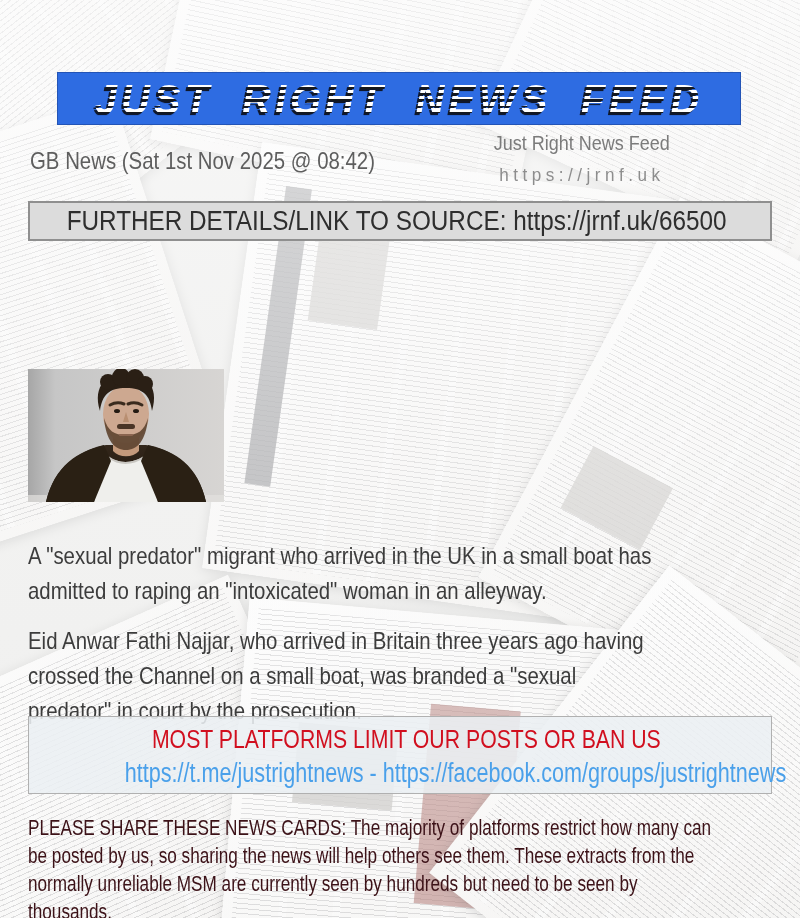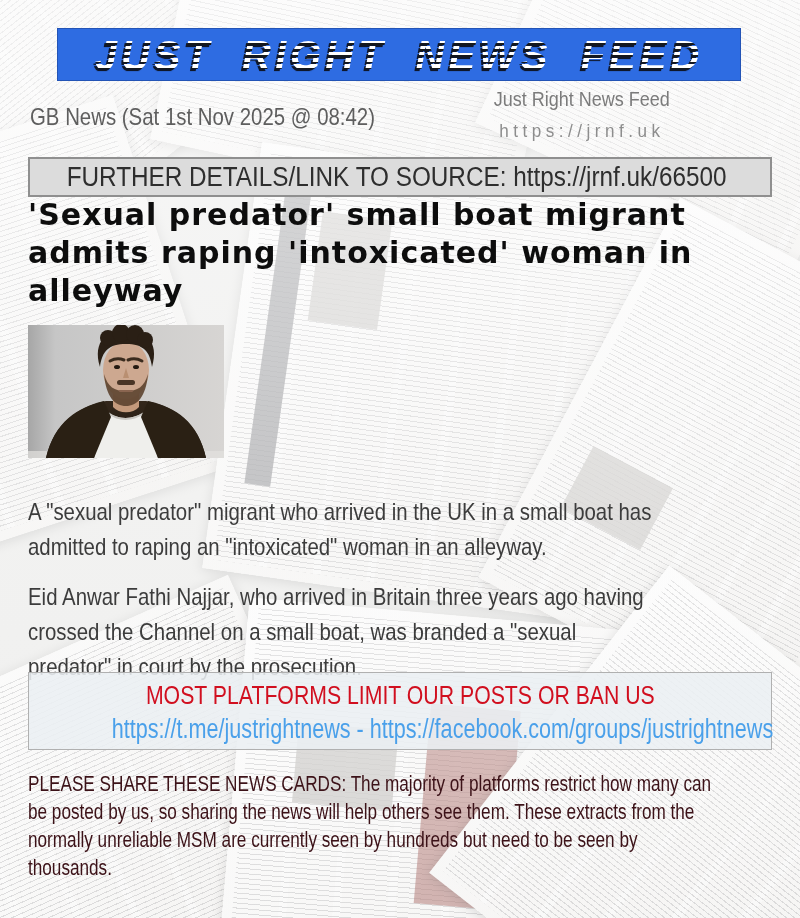--- a/index.html
+++ b/index.html
@@ -13,21 +13,21 @@
     background-image:
       repeating-linear-gradient(to bottom, rgba(95,95,100,.55) 0 1px, rgba(0,0,0,0) 1px 5px),
       repeating-linear-gradient(to right, rgba(0,0,0,0) 0 46px, #ffffff 46px 54px);
     opacity:.55;}
   .bar{position:absolute;background:#63646a;opacity:.75;}
   .imgblock{position:absolute;background:#b7b4b0;opacity:.8;}
   .redblock{position:absolute;background:#8e3a34;opacity:.6;}
   .wash{position:absolute;inset:0;background:linear-gradient(rgba(252,252,252,.74),rgba(250,250,250,.56) 45%,rgba(248,248,248,.40));}
 
   
-  .layer{position:absolute;inset:0;z-index:2;}
+  .layer{position:absolute;inset:0;z-index:2;margin-top:44px;}
 
   .banner{position:absolute;left:57px;top:28px;width:684px;height:53px;background:#2e6ce2;
     border:1px solid rgba(15,40,100,.35);display:flex;align-items:center;justify-content:center;box-sizing:border-box;}
   .banner-text{font-family:"Liberation Sans",sans-serif;font-style:italic;font-weight:bold;font-size:40px;
     letter-spacing:4px;word-spacing:14px;white-space:nowrap;line-height:1;
     background-image:repeating-linear-gradient(to bottom,#ffffff 0 3px,#15181c 3px 4.4px,rgba(0,0,0,0) 4.4px 5.8px);
     -webkit-background-clip:text;background-clip:text;color:transparent;-webkit-text-fill-color:transparent;
     filter:drop-shadow(-2px 2px 0 rgba(12,14,22,.9));transform:scaleY(1.05);}
 
   .meta-left{position:absolute;left:30px;top:103px;font-size:24px;color:#5e5e5e;white-space:nowrap;
@@ -48,21 +48,21 @@
     letter-spacing:1px;color:#0d0d0d;white-space:pre-line;}
 
   .photo{position:absolute;left:28px;top:325px;width:196px;height:133px;display:block;}
 
   .para{position:absolute;left:28px;font-size:24px;line-height:35px;color:#3c3c3c;
     white-space:pre-line;width:max-content;transform:scaleX(.85);transform-origin:left top;}
   .p1{top:470px;}
   .p2{top:555px;}
 
   .platforms-box{position:absolute;left:28px;top:672px;width:744px;height:78px;box-sizing:border-box;
-    background:rgba(235,239,243,.88);border:1px solid #b0b0b0;text-align:center;}
+    background:rgba(235,239,243,.88);border:1px solid #b0b0b0;text-align:center;padding-left:13px;}
   .warning{margin:7px auto 0;font-size:25px;line-height:30px;color:#d10f1f;white-space:nowrap;
     width:max-content;transform:scaleX(.85);transform-origin:center top;}
   .links{margin:3px auto 0;font-size:27px;line-height:32px;color:#4aa0ea;white-space:nowrap;
     width:max-content;transform:scaleX(.8);transform-origin:center top;}
 
   .footer-text{position:absolute;left:28px;top:770px;font-size:22px;line-height:28px;color:#3c1218;
     white-space:pre-line;width:max-content;transform:scaleX(.78);transform-origin:left top;}
 </style>
 </head>
 <body>
@@ -99,23 +99,20 @@
     <div class="meta-left">GB News (Sat 1st Nov 2025 @ 08:42)</div>
     <div class="meta-right">
       <div class="brand-name">Just Right News Feed</div>
       <div class="brand-url">https://jrnf.uk</div>
     </div>
 
     <div class="source-box">
       <div class="source-text">FURTHER DETAILS/LINK TO SOURCE: https://jrnf.uk/66500</div>
     </div>
 
-    <h1 class="headline">'Sexual predator' small boat migrant
-admits raping 'intoxicated' woman in
-alleyway</h1>
 
     <svg class="photo" viewBox="0 0 196 133" role="img">
       <defs>
         <linearGradient id="pbg" x1="0" y1="0" x2="1" y2="0">
           <stop offset="0" stop-color="#a6a6a6"></stop>
           <stop offset="0.14" stop-color="#c6c6c6"></stop>
           <stop offset="1" stop-color="#d7d5d3"></stop>
         </linearGradient>
         <linearGradient id="jk" x1="0" y1="0" x2="0" y2="1">
           <stop offset="0" stop-color="#33271b"></stop>

